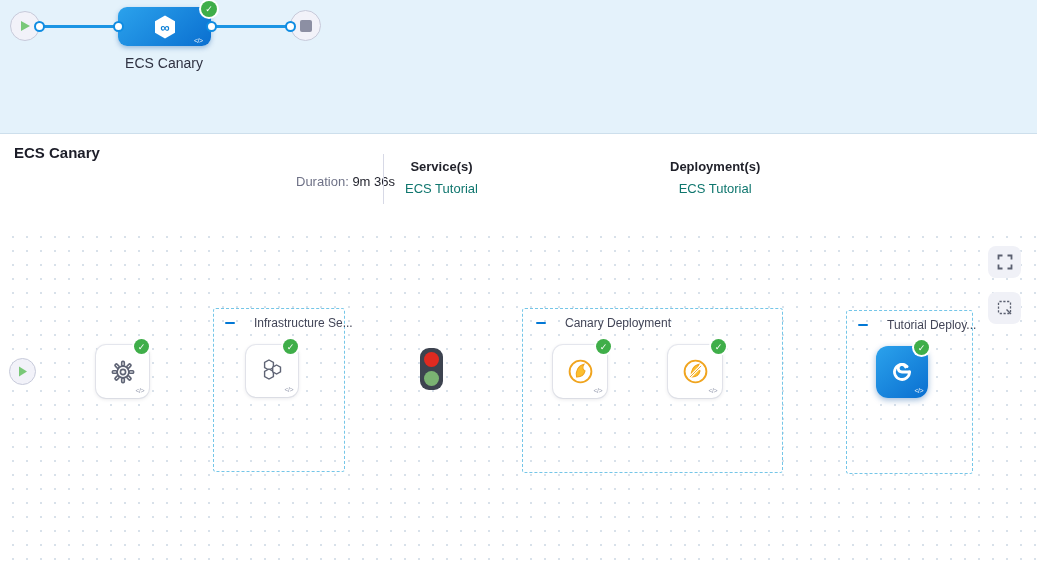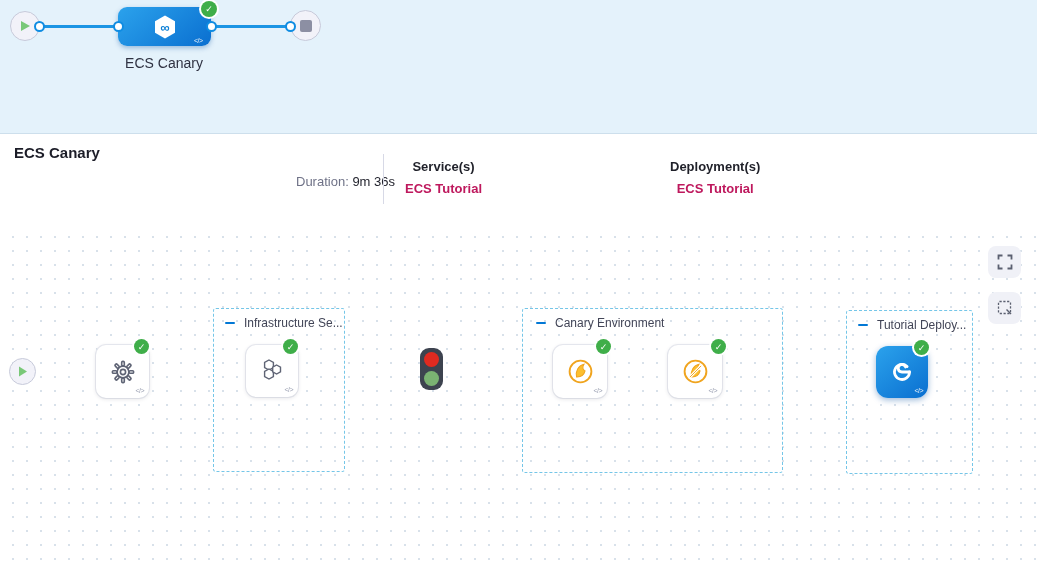--- a/index.html
+++ b/index.html
@@ -33,33 +33,33 @@
 
   
   .header{position:absolute;left:0;top:134px;width:1037px;height:92px;background:#fff;}
   .hdr-title{position:absolute;left:14px;top:10px;font-size:15px;font-weight:bold;color:#1c1d28;}
   .hdr-row{position:absolute;top:40px;font-size:13px;}
   .lbl-muted{color:#6f7287;}
   .val-dark{color:#24252f;}
   .v-divider{position:absolute;left:383px;top:20px;width:1px;height:50px;background:#d7d9e6;}
   .kv-block{position:absolute;top:25px;font-size:13px;text-align:center;}
   .kv-label{font-weight:bold;color:#1f2029;margin-bottom:7px;}
-  .kv-link{color:#be185d;cursor:pointer;font-weight:bold;}
+  .kv-link{color:#0f766e;cursor:pointer;}
 
   
   .canvas{position:absolute;left:0;top:226px;width:1037px;height:338px;background:#fff;
           background-image:radial-gradient(circle,#d8e1ea 1.1px,rgba(0,0,0,0) 1.4px);
           background-size:14px 14px;background-position:6px 4px;}
   .g-node{position:absolute;width:53px;height:53px;border-radius:10px;background:#fff;
           box-shadow:0 1px 4px rgba(40,41,61,.14),0 0 0 1px #eceef4;display:flex;
           align-items:center;justify-content:center;z-index:2;}
   .g-node-blue{background:linear-gradient(140deg,#2ba2ec 0%,#0a6fd0 100%);
                box-shadow:0 2px 6px rgba(7,80,160,.4);border-radius:12px;}
   .group-box{position:absolute;border:1px dashed #74c6e8;border-radius:3px;background:rgba(255,255,255,0);z-index:1;}
-  .group-head{position:absolute;display:flex;align-items:center;gap:9px;font-size:12px;color:#424557;white-space:nowrap;z-index:2;justify-content:flex-end;}
+  .group-head{position:absolute;display:flex;align-items:center;gap:19px;font-size:12px;color:#424557;white-space:nowrap;z-index:2;justify-content:flex-end;}
   .collapse-dash{width:10px;height:2px;background:#0278d5;border-radius:1px;}
   .traffic{position:absolute;left:420px;top:348px;width:23px;height:42px;border-radius:9px;
            background:#3d434f;z-index:2;display:flex;flex-direction:column;align-items:center;
            justify-content:space-evenly;}
   .light{width:15px;height:15px;border-radius:50%;}
   .light-red{background:#e02a20;}
   .light-green{background:#7ab272;}
 
   
   .sq-btn{position:absolute;left:988px;width:33px;height:32px;border-radius:8px;background:#f0f1f7;
@@ -120,21 +120,21 @@
 
     <div class="group-box" style="left:213px;top:82px;width:130px;height:162px;"></div>
     <div class="group-head" style="left:225px;top:90px;">
       <span class="collapse-dash"></span>
       <span>Infrastructure Se...</span>
     </div>
 
     <div class="group-box" style="left:522px;top:82px;width:259px;height:163px;"></div>
     <div class="group-head" style="left:536px;top:90px;">
       <span class="collapse-dash"></span>
-      <span>Canary Environment</span>
+      <span>Canary Deployment</span>
     </div>
 
     <div class="group-box" style="left:846px;top:84px;width:125px;height:162px;"></div>
     <div class="group-head" style="left:858px;top:92px;">
       <span class="collapse-dash"></span>
       <span>Tutorial Deploy...</span>
     </div>
 
     <div class="circle-btn" style="left:9px;top:132px;width:27px;height:27px;">
       <svg width="10" height="11">

